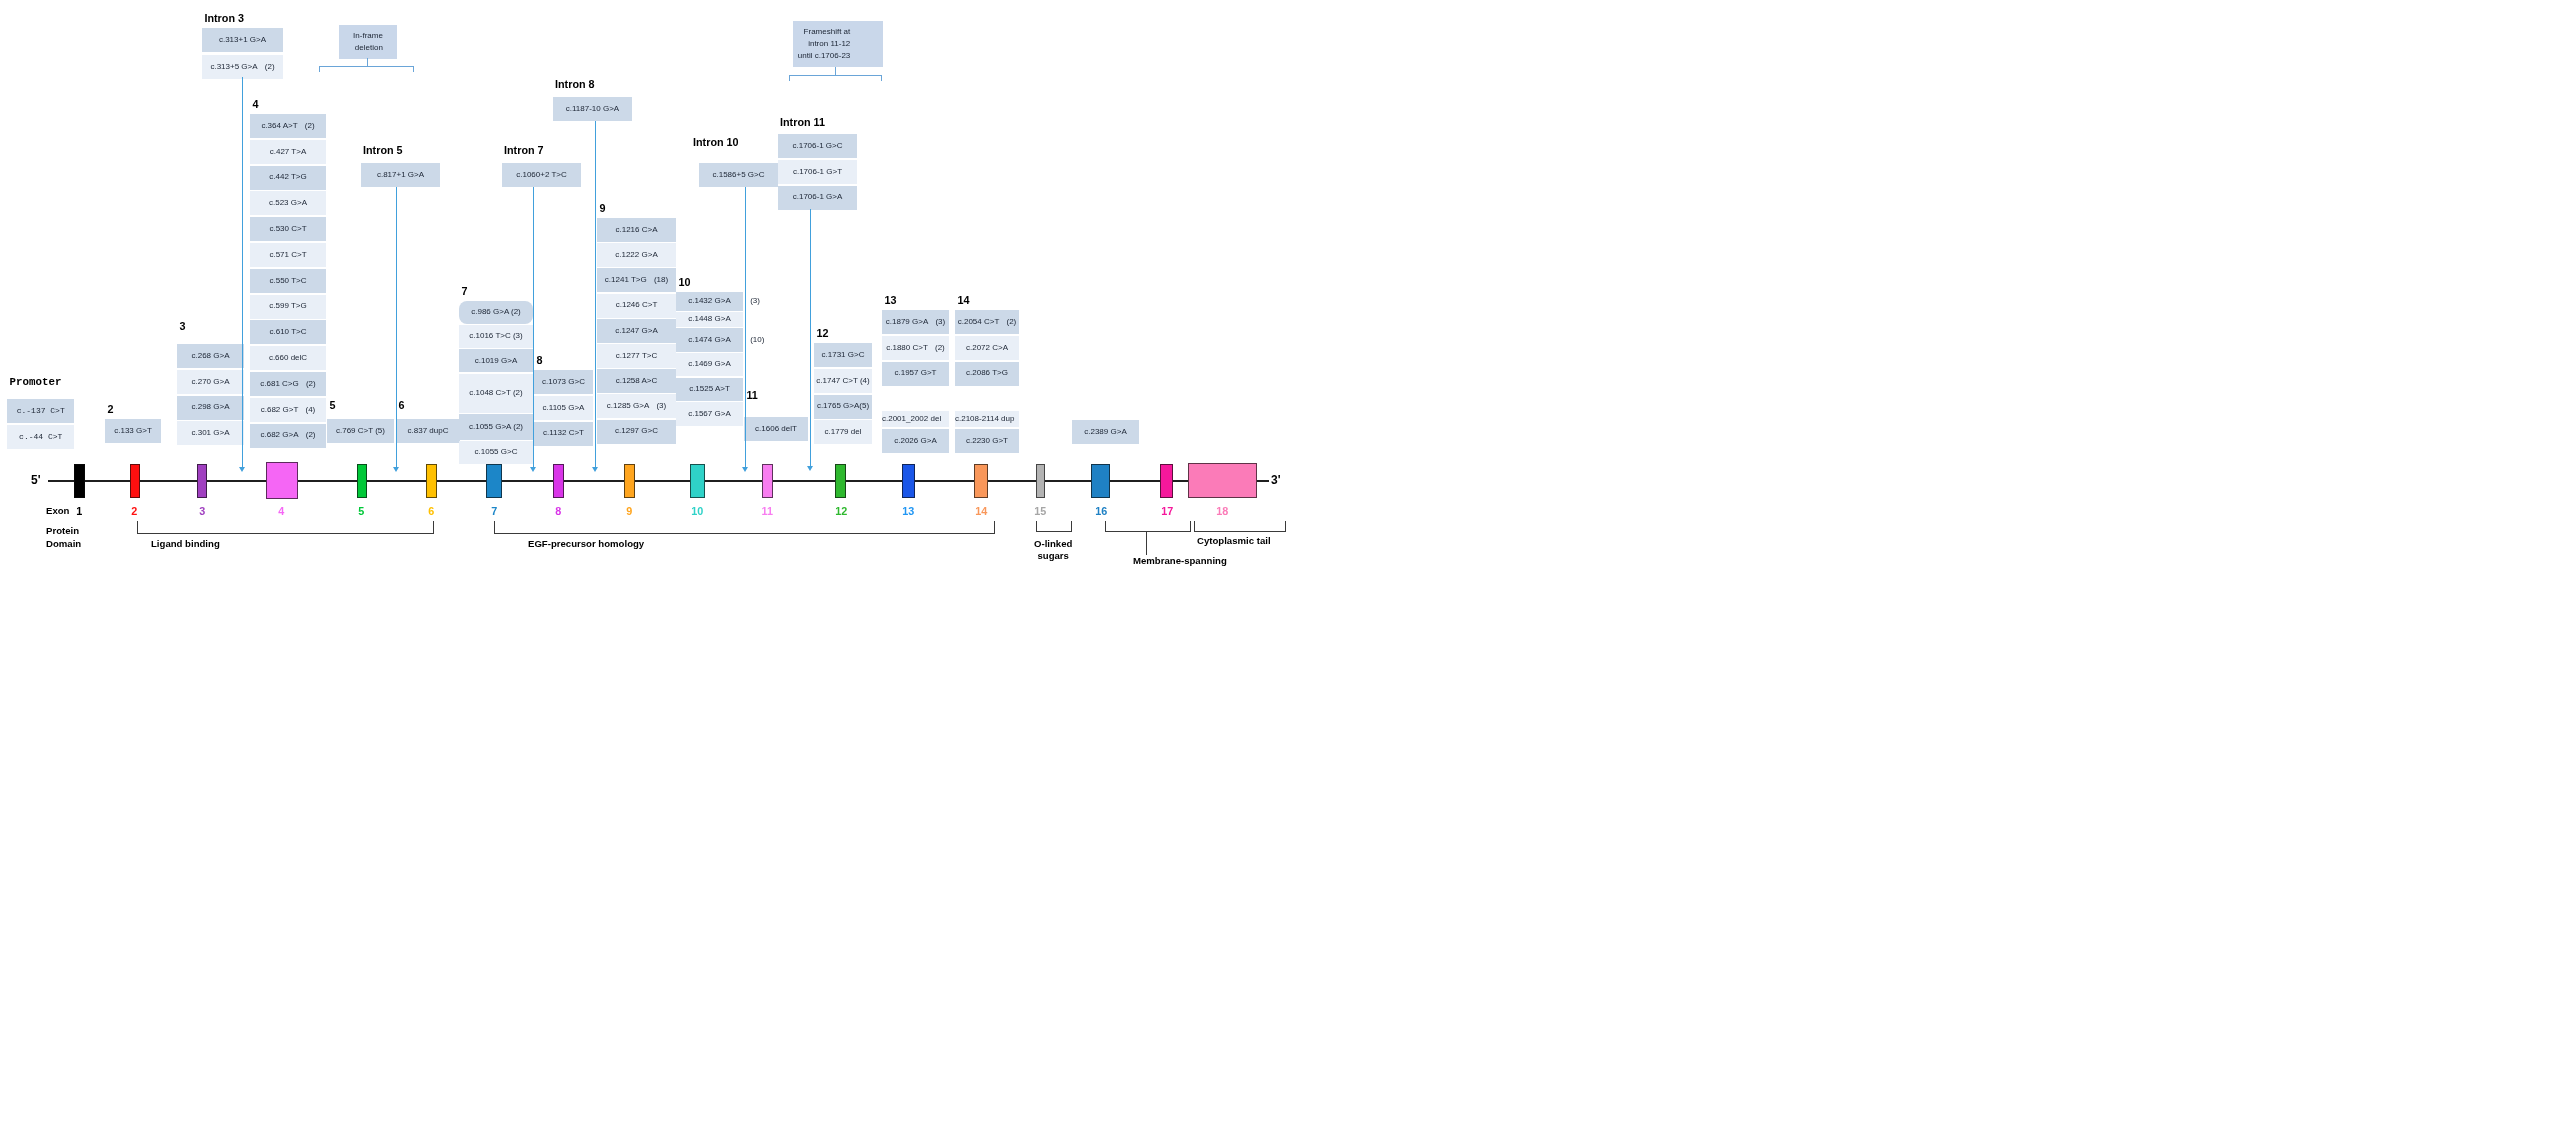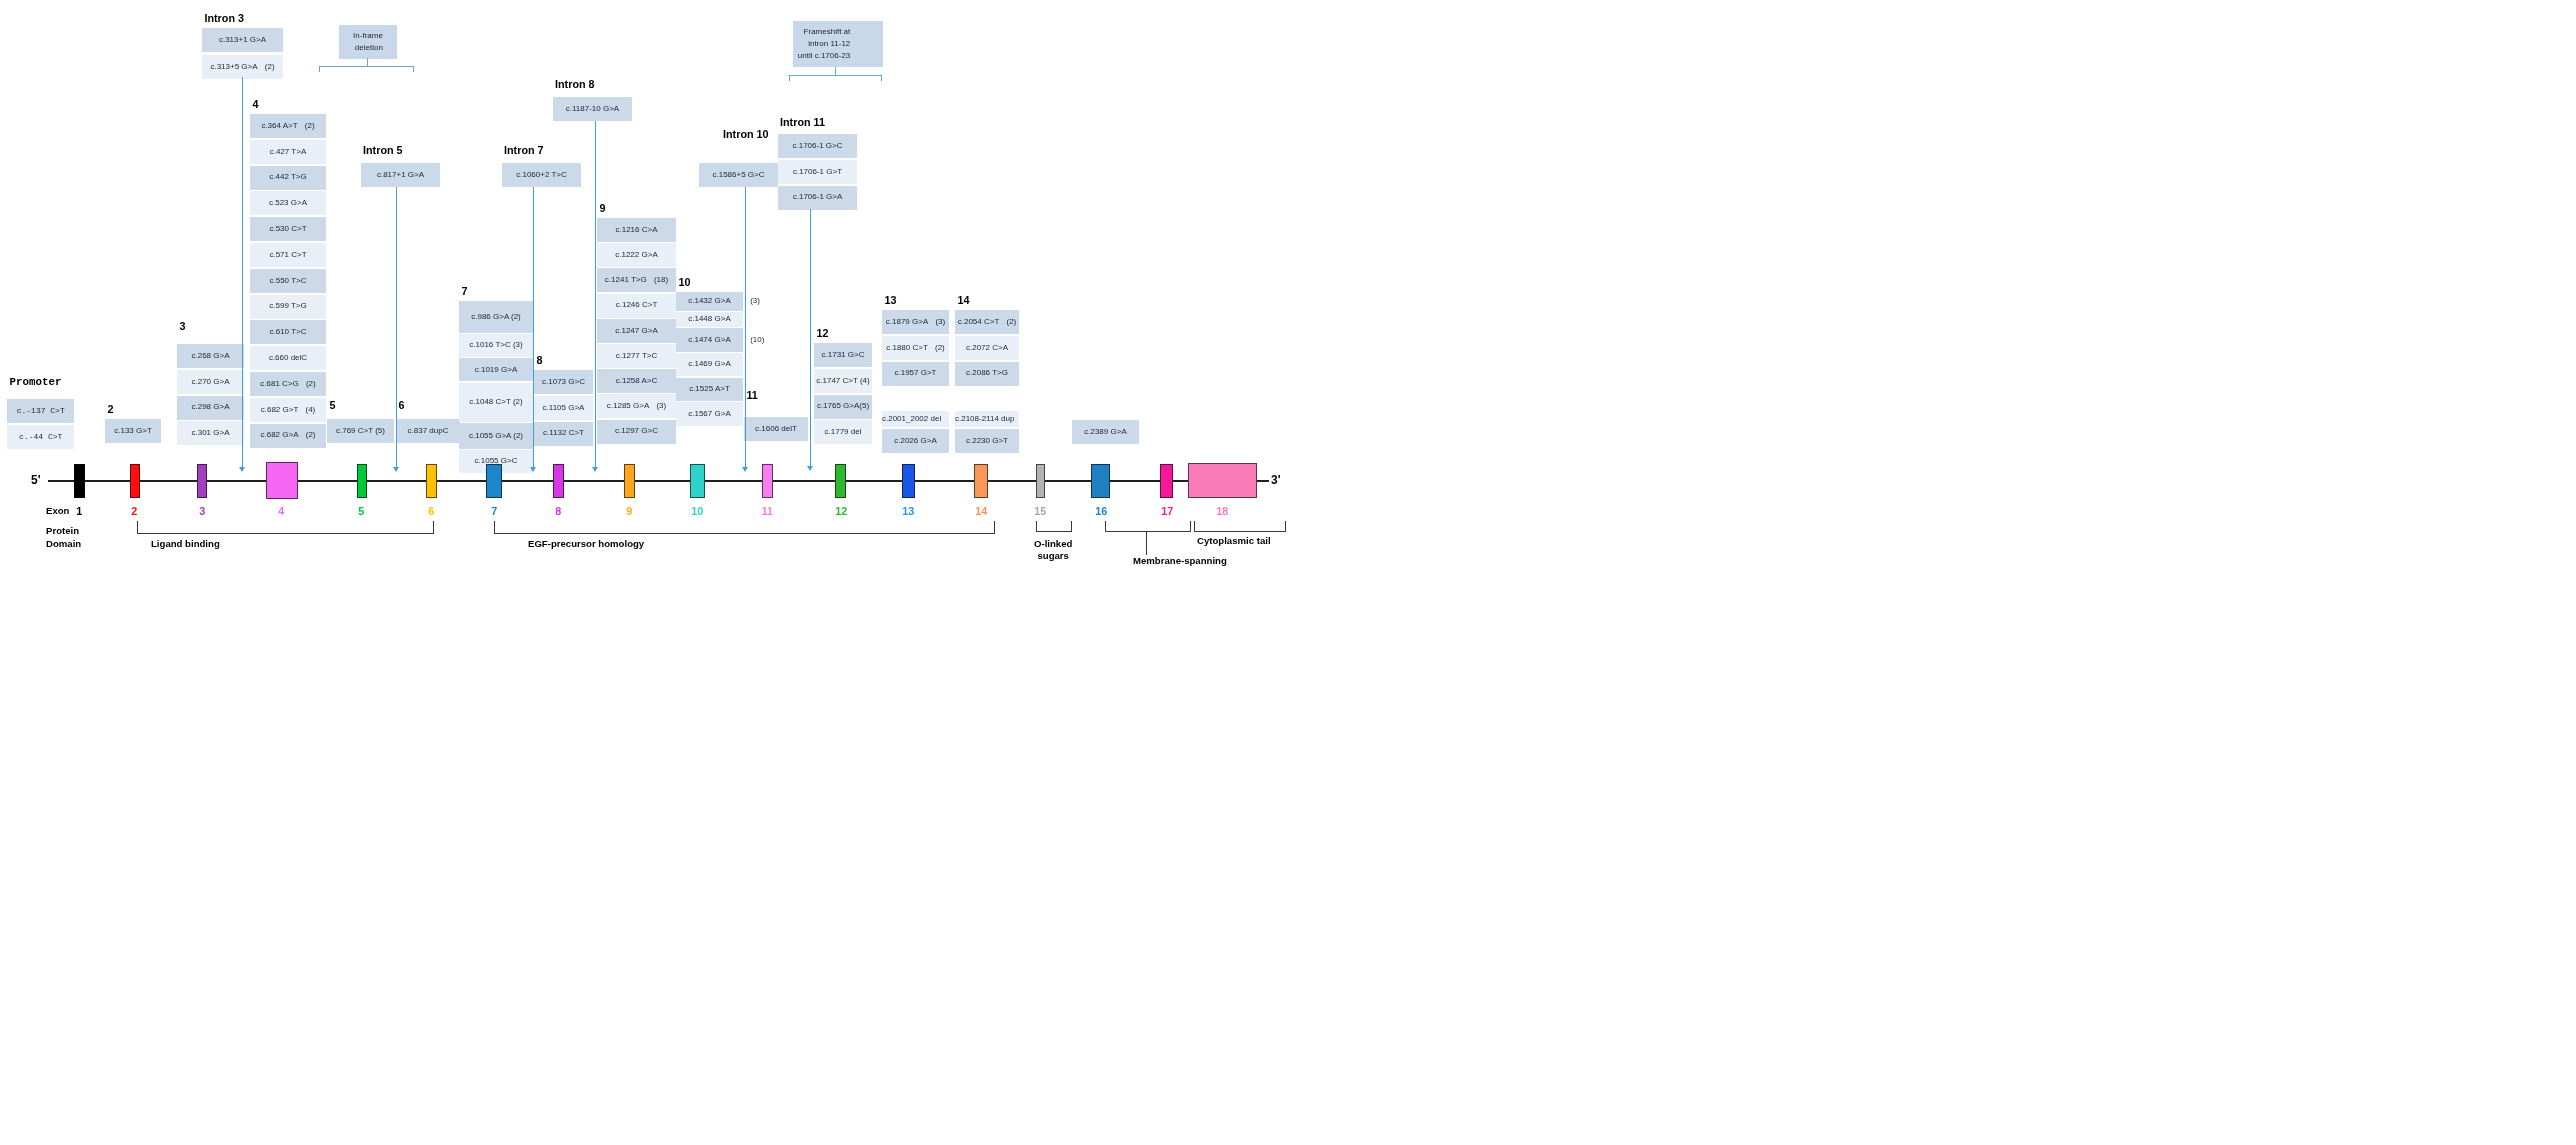--- a/index.html
+++ b/index.html
@@ -129,21 +129,21 @@
 
   <div class="col" style="left:396px;top:419px;width:64px;">
     <div class="hdr" style="margin-bottom:8.4px;">6</div>
     <div class="box">
         <span>c.837 dupC</span>
       </div>
   </div>
 
   <div class="col" style="left:459px;top:301px;width:74px;--g:1.2px;gap:1.2px;">
     <div class="hdr">7</div>
-    <div class="box" style="height:32px;">
+    <div class="box" style="height:23px;border-radius:8px;">
         <span>c.986 G&gt;A (2)</span>
       </div>
     <div class="box lt" style="height:23px;">
         <span>c.1016 T&gt;C (3)</span>
       </div>
     <div class="box" style="height:23px;">
         <span>c.1019 G&gt;A</span>
       </div>
     <div class="box lt" style="height:39px;">
         <span>c.1048 C&gt;T (2)</span>
@@ -321,21 +321,21 @@
       </div>
   </div>
 
   <div class="ihdr" style="left:555px;top:78px;">Intron 8</div>
   <div class="col" style="left:553px;top:97px;width:79px;">
     <div class="box">
         <span>c.1187-10 G&gt;A</span>
       </div>
   </div>
 
-  <div class="ihdr" style="left:693px;top:128px;margin-left:30px;">Intron 10</div>
+  <div class="ihdr" style="left:693px;top:136px;">Intron 10</div>
   <div class="col" style="left:699px;top:163px;width:79px;">
     <div class="box">
         <span>c.1586+5 G&gt;C</span>
       </div>
   </div>
 
   <div class="ihdr" style="left:780px;top:116px;">Intron 11</div>
   <div class="col" style="left:778px;top:134px;width:79px;">
     <div class="box">
         <span>c.1706-1 G&gt;C</span>

